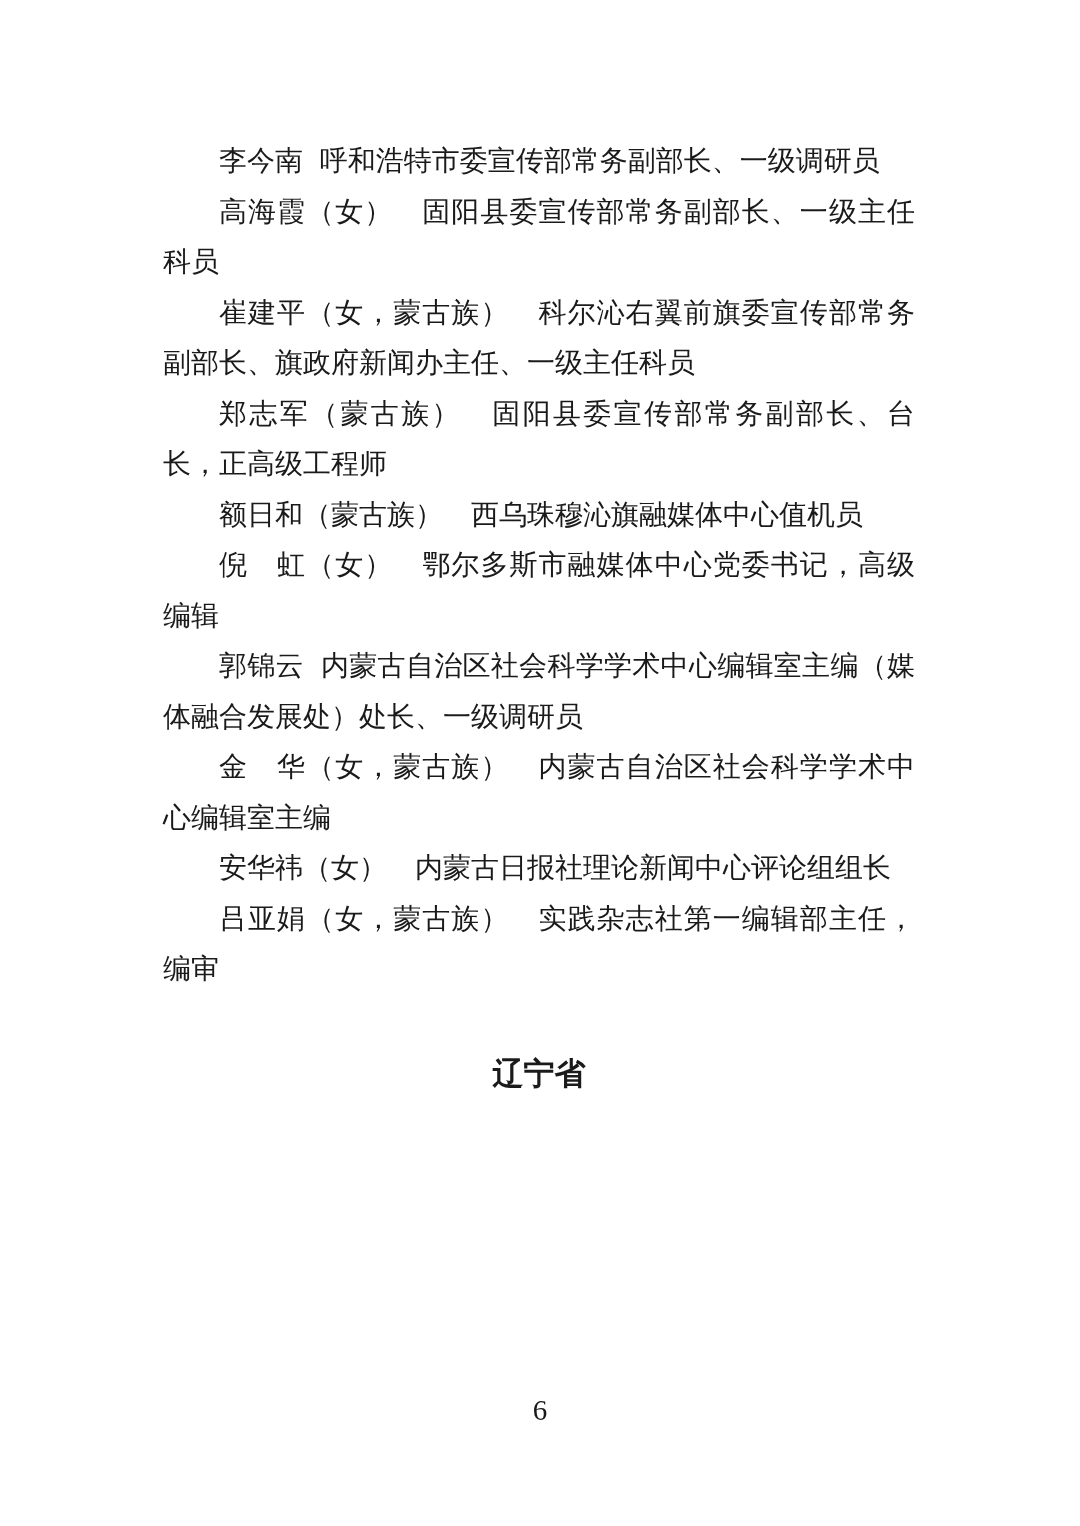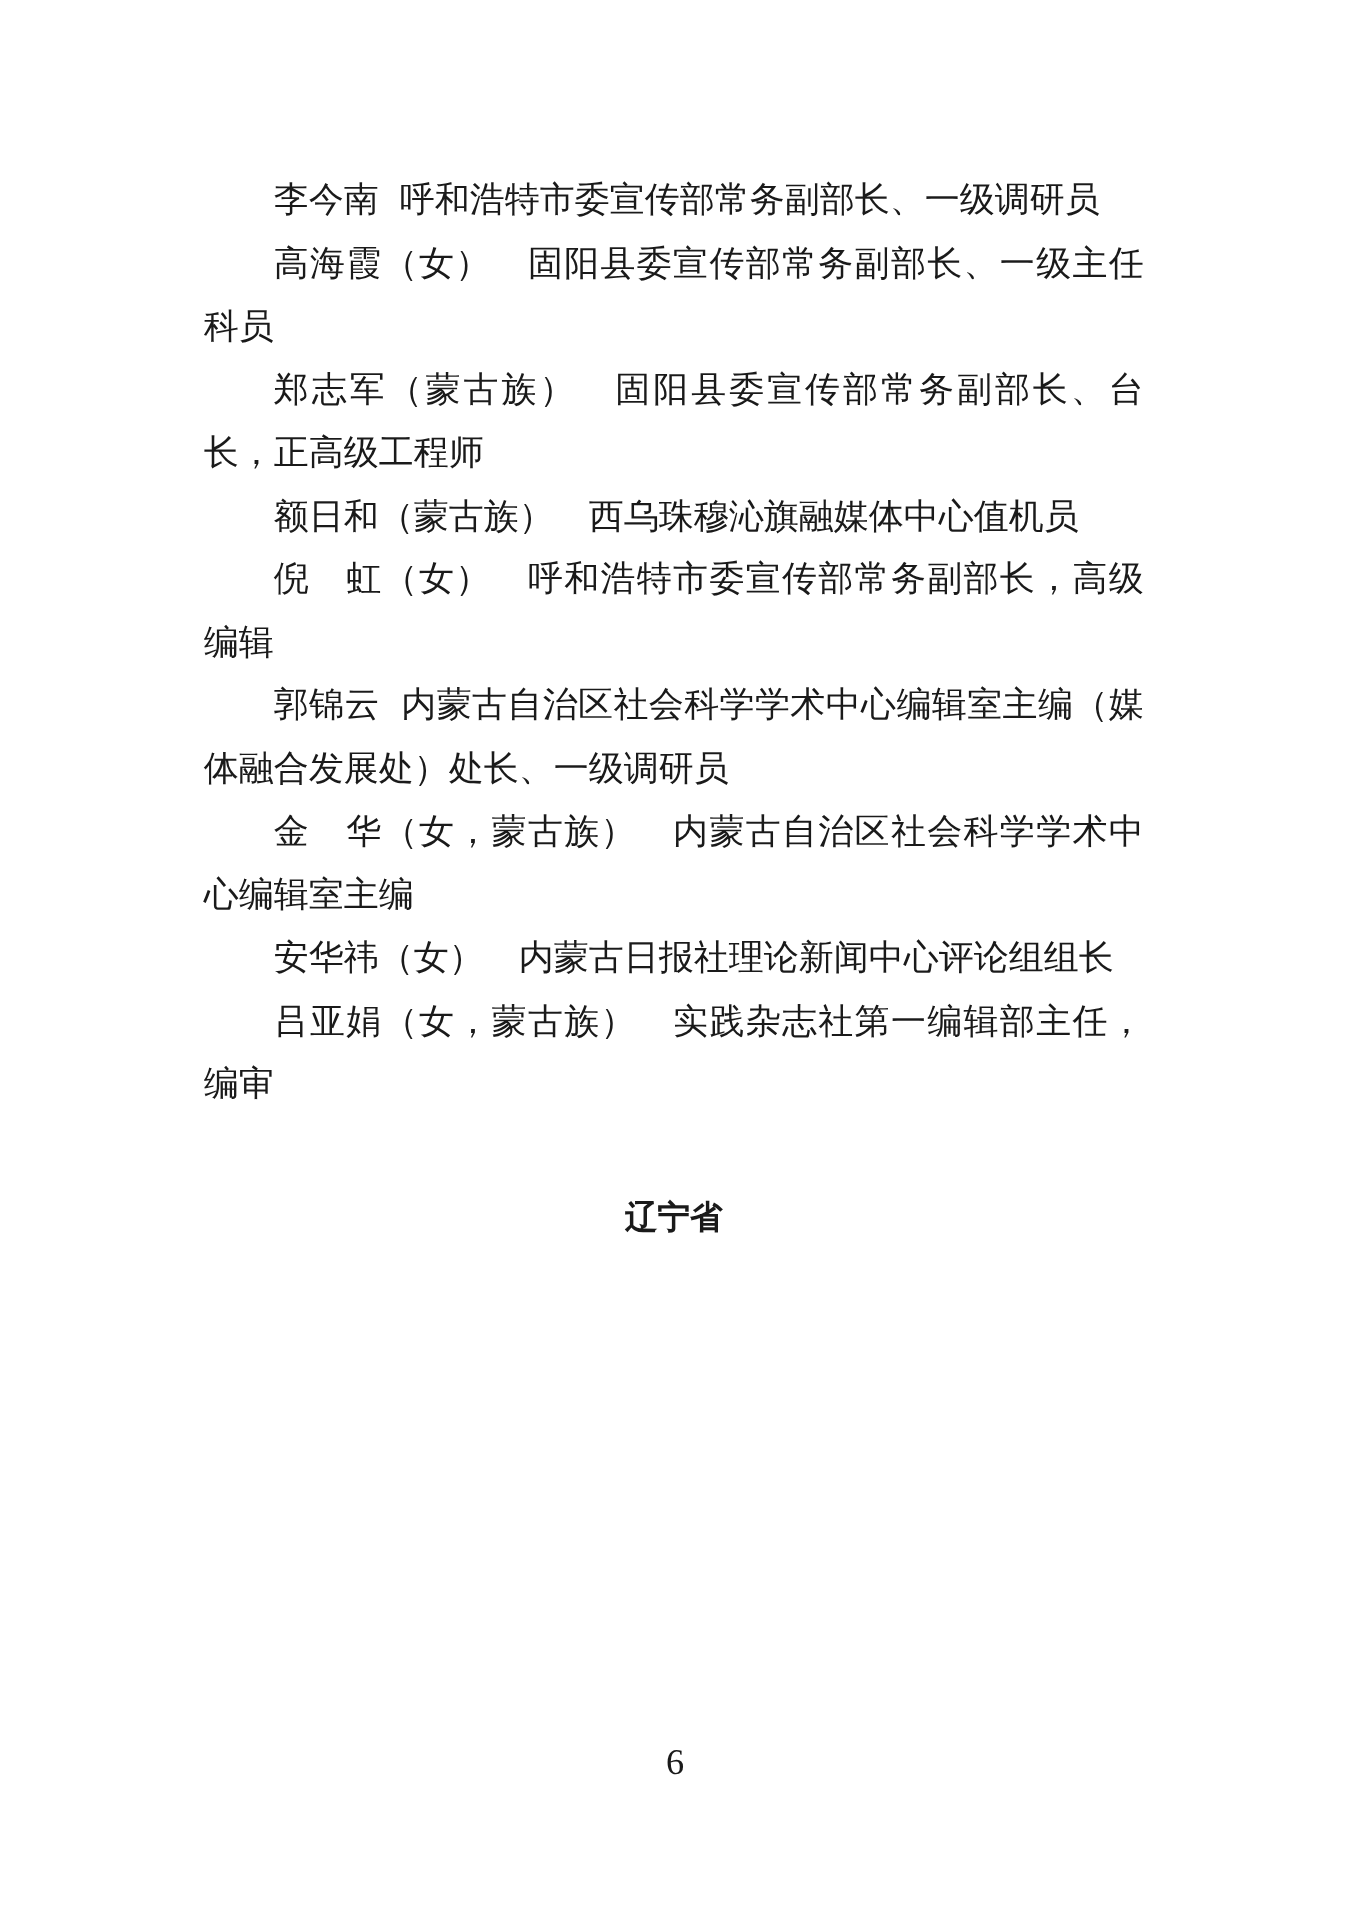--- a/index.html
+++ b/index.html
@@ -27,21 +27,21 @@
     margin: 0;
     font-size: 28px;
     line-height: 50.5px;
     text-indent: 2em;
     text-align: justify;
     color: #1a1a1a;
     word-break: break-word;
   }
   .section-header {
     margin: 54px 0 0 0;
-    font-size: 26px;
+    font-size: 31px;
     line-height: 50.5px;
     font-weight: bold;
     text-align: center;
     text-indent: 0;
     color: #1a1a1a;
   }
   .page-number {
     position: absolute;
     left: 0;
     right: 0;
@@ -53,23 +53,24 @@
     color: #1a1a1a;
   }
 </style>
 </head>
 <body>
 
 <div class="page">
   <div class="body-text">
     <p class="entry">李今南 呼和浩特市委宣传部常务副部长、一级调研员</p>
     <p class="entry">高海霞（女）　固阳县委宣传部常务副部长、一级主任科员</p>
+    <p class="entry">崔建平（女，蒙古族）　科尔沁右翼前旗委宣传部常务副部长、旗政府新闻办主任、一级主任科员</p>
     <p class="entry">郑志军（蒙古族）　固阳县委宣传部常务副部长、台长，正高级工程师</p>
     <p class="entry">额日和（蒙古族）　西乌珠穆沁旗融媒体中心值机员</p>
-    <p class="entry">倪　虹（女）　呼和浩特市委宣传部常务副部长，高级编辑</p>
+    <p class="entry">倪　虹（女）　鄂尔多斯市融媒体中心党委书记，高级编辑</p>
     <p class="entry">郭锦云 内蒙古自治区社会科学学术中心编辑室主编（媒体融合发展处）处长、一级调研员</p>
     <p class="entry">金　华（女，蒙古族）　内蒙古自治区社会科学学术中心编辑室主编</p>
     <p class="entry">安华祎（女）　内蒙古日报社理论新闻中心评论组组长</p>
     <p class="entry">吕亚娟（女，蒙古族）　实践杂志社第一编辑部主任，编审</p>
     <p class="section-header">辽宁省</p>
   </div>
   <div class="page-number">6</div>
 </div>
 
 </body></html>

